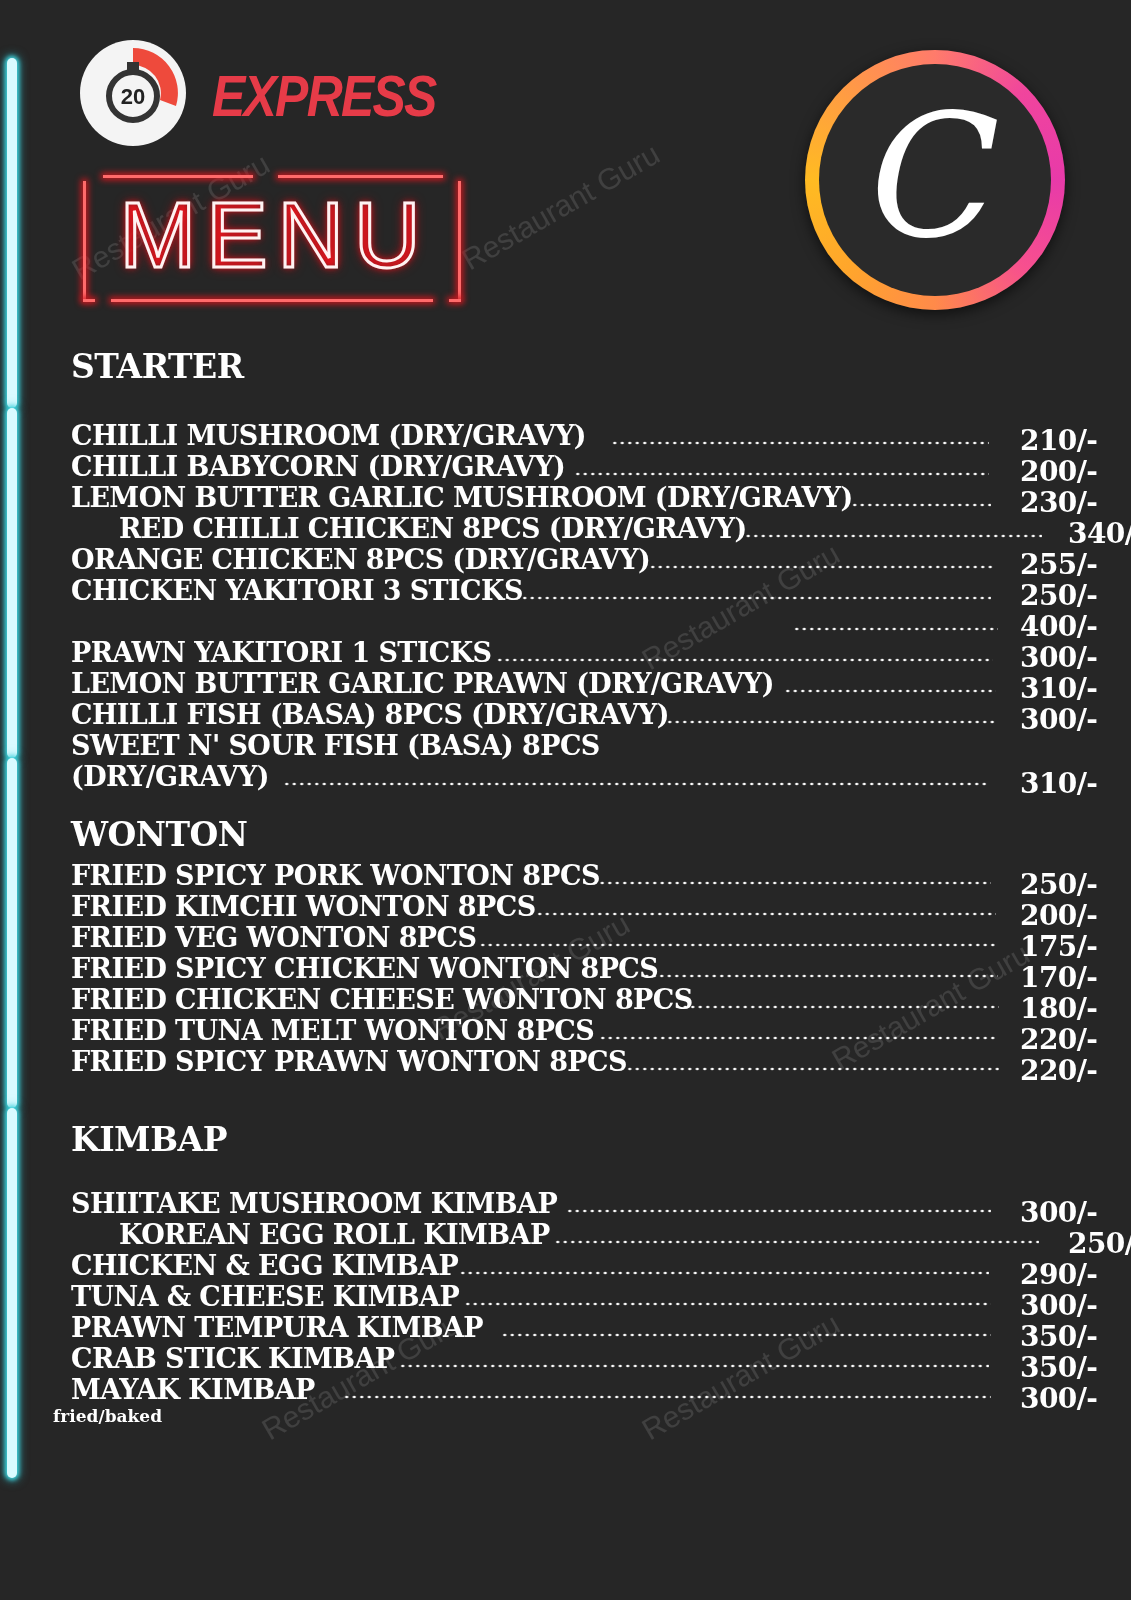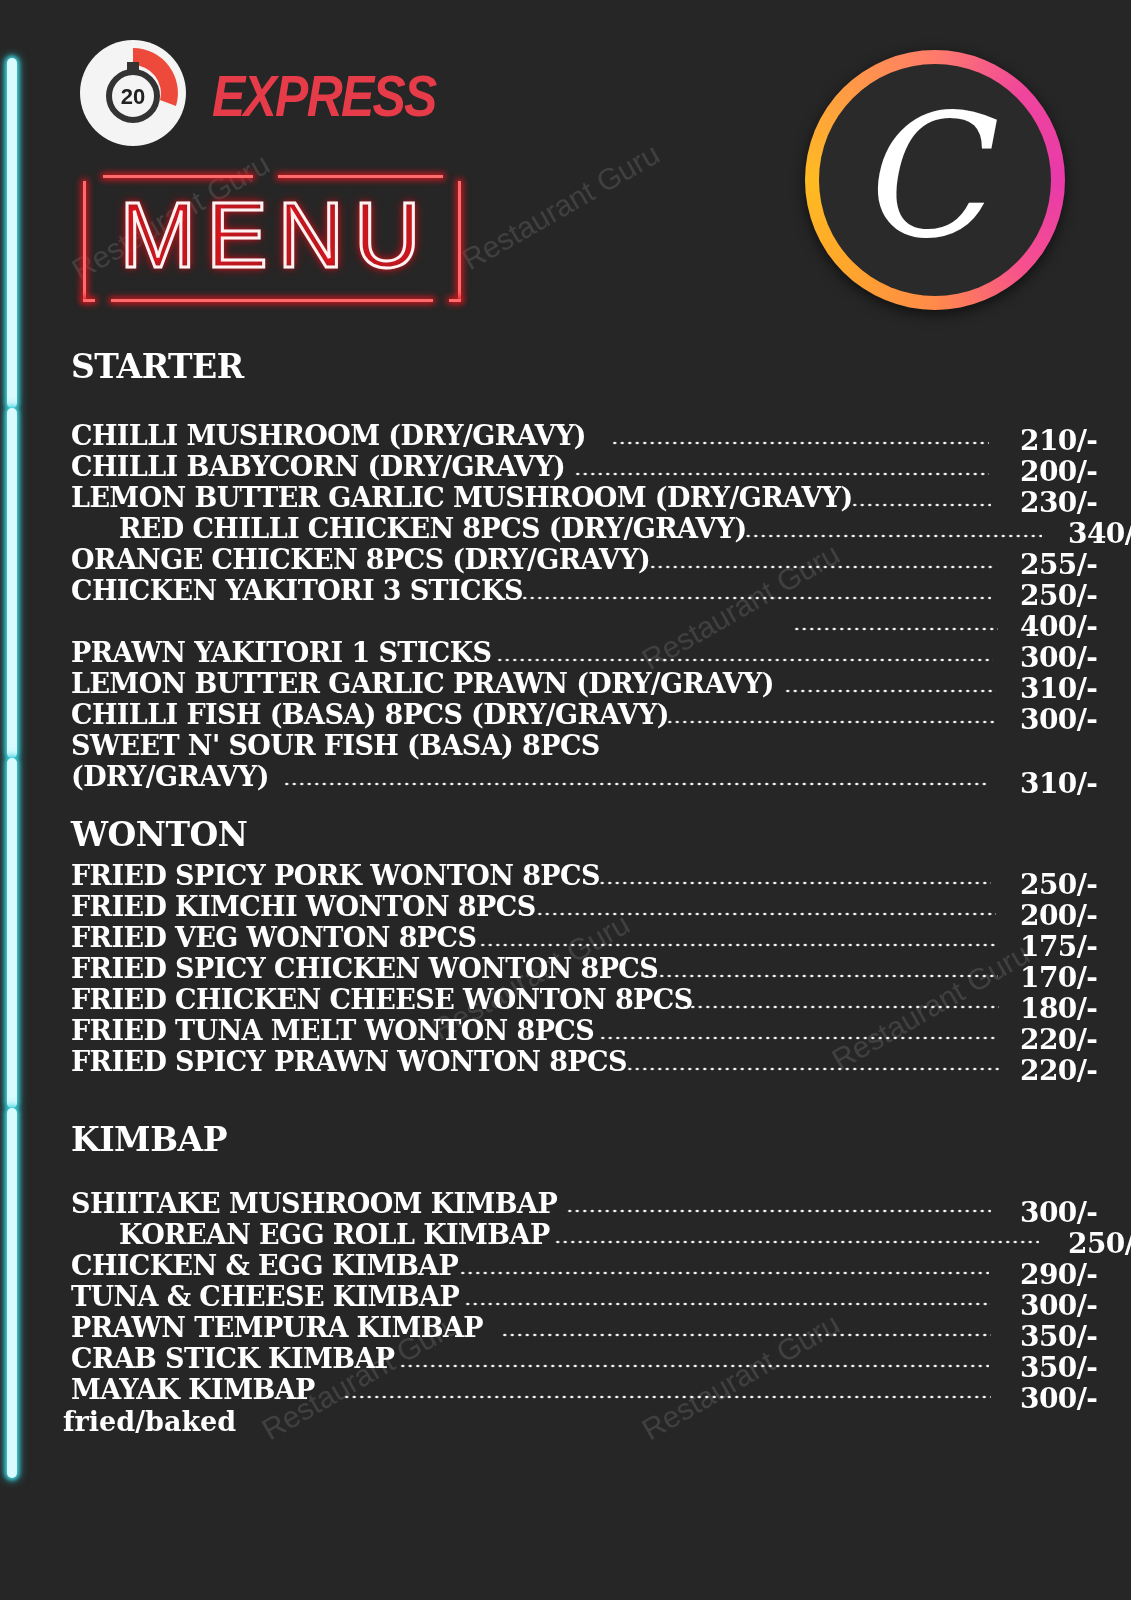--- a/index.html
+++ b/index.html
@@ -64,21 +64,21 @@
       position:absolute; left:71px; width:1030px; height:32px;
       font-weight:bold; font-size:27px; line-height:32px; letter-spacing:-0.6px;
     }
     .item .name { position:absolute; left:0; top:0; white-space:nowrap; }
     .item .dots {
       position:absolute; top:21px; height:4px;
       background-image:radial-gradient(circle, #ffffff 1.4px, transparent 1.6px);
       background-size:7.5px 4px; background-repeat:repeat-x;
     }
     .item .price { position:absolute; left:949px; top:5px; white-space:nowrap; font-size:28px; }
-    .note { position:absolute; left:63px; font-weight:bold; font-size:27px; }
+    .note { position:absolute; left:53px; font-weight:bold; font-size:17px; }
   </style>
 </head>
 <body>
 
 <div class="neon-bar" style="top:58px;height:350px;"></div>
 <div class="neon-bar" style="top:408px;height:350px;"></div>
 <div class="neon-bar" style="top:758px;height:350px;"></div>
 <div class="neon-bar" style="top:1108px;height:370px;"></div>
 
 <div class="wm" style="left:60px;top:200px;">Restaurant Guru</div>

